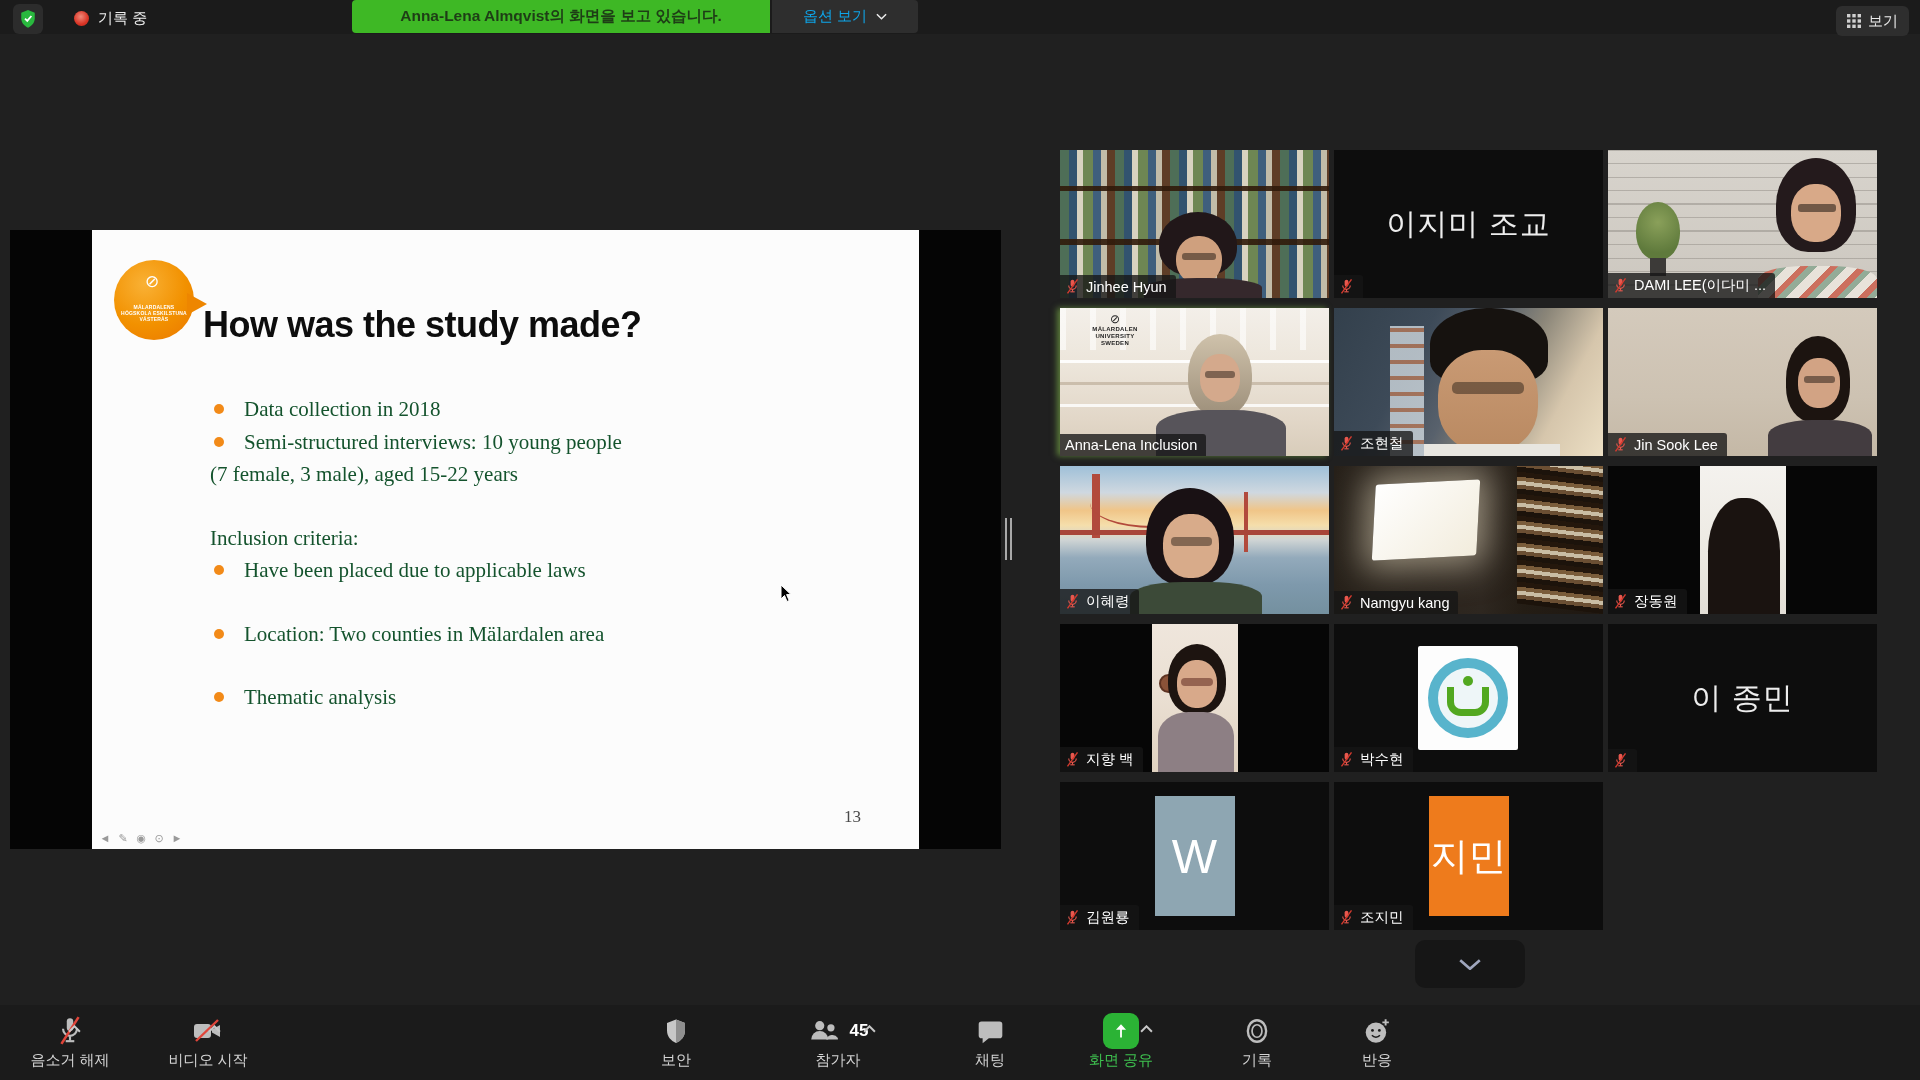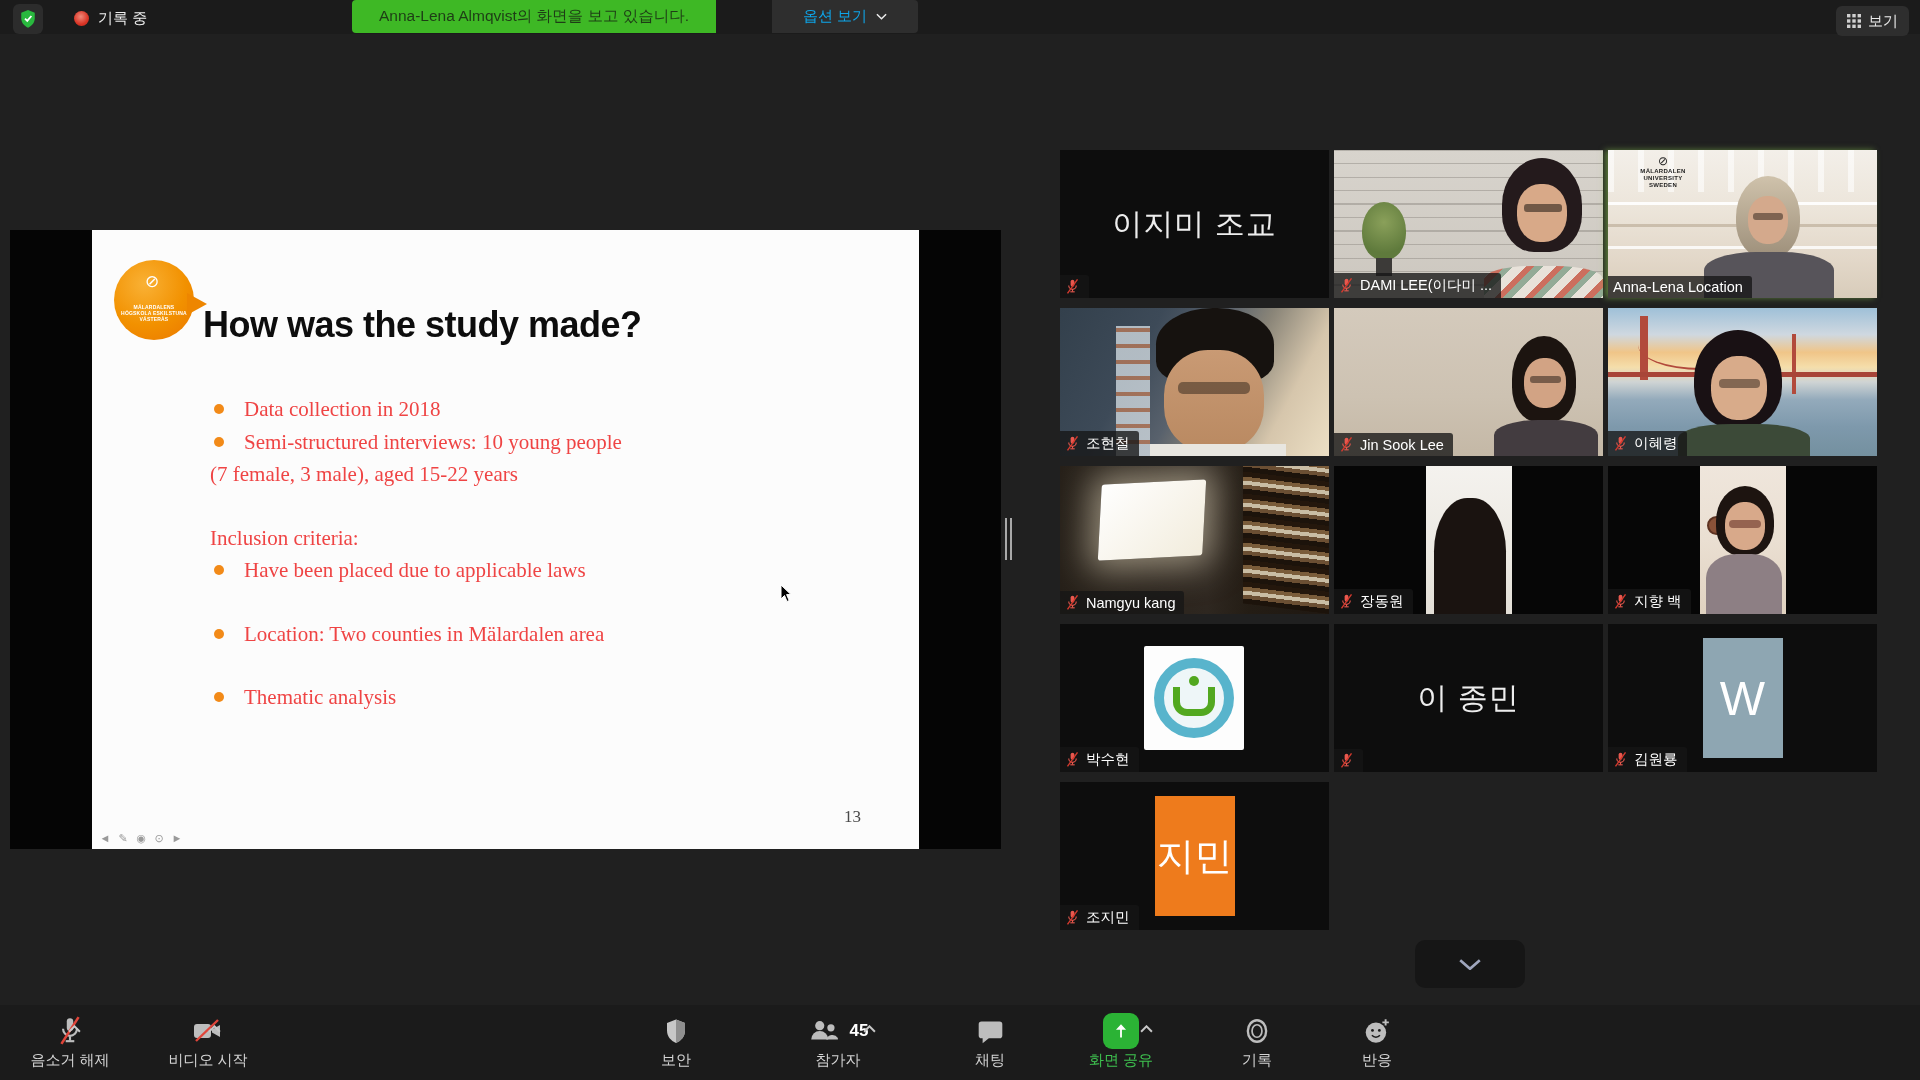--- a/index.html
+++ b/index.html
@@ -5,41 +5,41 @@
   * { margin:0; padding:0; box-sizing:border-box; }
   html,body { width:1920px; height:1080px; }
   body { position:relative; overflow:hidden; background:#202020; font-family:"Liberation Sans", sans-serif; }
 
   
   .topbar { position:absolute; left:0; top:0; width:1920px; height:34px; background:#1b1b1b; }
   .shield-btn { position:absolute; left:13px; top:4px; width:30px; height:30px; background:#2c2c2c; border-radius:6px; display:flex; align-items:center; justify-content:center; }
   .rec-dot { position:absolute; left:74px; top:11px; width:15px; height:15px; border-radius:50%;
              background:radial-gradient(circle at 45% 38%, #f0897a 0%, #d93425 60%, #b8251a 100%); }
   .rec-label { position:absolute; left:98px; top:9px; color:#f0f0f0; font-size:15px; }
-  .banner { position:absolute; left:352px; top:0; width:364px; height:33px; background:#3eb825; border-radius:4px 0 0 4px;
-            display:flex; align-items:center; justify-content:center; color:#1e3d16; font-weight:400; font-size:15.5px; }
+  .banner { position:absolute; left:352px; top:0; width:418px; height:33px; background:#3eb825; border-radius:4px 0 0 4px;
+            display:flex; align-items:center; justify-content:center; color:#1e3d16; font-weight:700; font-size:15.5px; }
   .options-btn { position:absolute; left:772px; top:0; width:146px; height:33px; background:#2e2e2e; border-radius:0 4px 4px 0;
                  display:flex; align-items:center; justify-content:center; gap:9px; color:#0ea5e9; font-size:15px; cursor:default; }
   .view-btn { position:absolute; left:1836px; top:6px; height:30px; padding:0 11px; background:#2e2e2e; border-radius:6px;
               display:flex; align-items:center; gap:7px; color:#eaeaea; font-size:15px; }
 
   
   .share-screen { position:absolute; left:10px; top:230px; width:991px; height:619px; background:#050505; }
   .slide { position:absolute; left:82px; top:0; width:827px; height:619px; background:#fcfcfc; }
   .slide-logo { position:absolute; left:22px; top:30px; width:104px; height:88px; }
   .blob { position:absolute; left:0; top:0; width:80px; height:80px; border-radius:50%;
           background:radial-gradient(circle at 38% 30%, #f9b135 0%, #f29100 55%, #ea7600 100%); }
   .blob::after { content:""; position:absolute; right:-13px; top:33px; width:0; height:0;
                  border-left:20px solid #ee8600; border-top:11px solid transparent; border-bottom:11px solid transparent; }
   .logo-mark { position:absolute; left:31px; top:13px; color:#fff; font-size:17px; line-height:17px; }
   .logo-text { position:absolute; left:7px; top:44px; width:66px; font-size:5px; line-height:6px; color:#fff;
                font-weight:700; text-align:center; letter-spacing:.2px; }
   .slide-title { position:absolute; left:111px; top:74px; font-size:36px; font-weight:700; color:#0d0d0d; letter-spacing:-.5px; }
   .slide-body { position:absolute; left:118px; top:163px; width:488px; font-family:"Liberation Serif", serif;
-                font-size:21px; color:#ef4444; }
+                font-size:21px; color:#14532d; }
   .line { position:relative; padding-left:34px; line-height:32.5px; }
   .line.nobullet { padding-left:0; }
   .line.gap { margin-top:31px; }
   .dot { position:absolute; left:4px; top:11px; width:10px; height:10px; border-radius:50%; background:#f28a18; }
   .page-num { position:absolute; right:58px; bottom:22px; font-family:"Liberation Serif", serif; font-size:17px; color:#4a4a4a; }
   .slide-nav { position:absolute; left:6px; bottom:4px; display:flex; gap:4px; color:#9a9a9a; font-size:11px; }
   .slide-nav span { width:14px; text-align:center; }
 
   
   .divider { position:absolute; left:1005px; top:518px; width:8px; height:42px; display:flex; gap:3px; }
@@ -271,20 +271,38 @@
     </div>
   </div>
 </div>
 
 <div class="divider">
     <i></i>
     <i></i>
   </div>
 
 <div class="grid">
+  <div class="tile s-bookshelf">
+    <div class="vid">
+      <div class="l1"></div>
+        <div class="l2"></div>
+        <div class="l3"></div>
+
+    </div>
+    <div class="namebar">
+      <svg class="mic-off" width="15" height="17" viewBox="0 0 24 26">
+        <rect x="9" y="2" width="6" height="11" rx="3" fill="#e8584e"></rect>
+        <path d="M6 11.5 a6 6 0 0 0 12 0" fill="none" stroke="#e8584e" stroke-width="1.8"></path>
+        <line x1="12" y1="17.5" x2="12" y2="21" stroke="#e8584e" stroke-width="1.8"></line>
+        <line x1="8.5" y1="21.5" x2="15.5" y2="21.5" stroke="#e8584e" stroke-width="1.8"></line>
+        <line x1="4" y1="24" x2="20" y2="1.5" stroke="#d63a2e" stroke-width="2.2"></line>
+      </svg>
+      <span class="nm">Jinhee Hyun</span>
+    </div>
+  </div>
 
   <div class="tile s-black">
     <div class="vid">
       <div class="l1"></div>
         <div class="l2"></div>
         <div class="l3"></div>
 
       <div class="center-name">이지미 조교</div>
     </div>
     <div class="namebar">
@@ -325,21 +343,21 @@
         <div class="l3"></div>
       <div class="overlay-logo">
         <span class="ol-glyph">⊘</span>
         <span class="ol-txt">MÄLARDALEN UNIVERSITY
 SWEDEN</span>
       </div>
 
     </div>
     <div class="namebar">
 
-      <span class="nm">Anna-Lena Location</span>
+      <span class="nm">Anna-Lena Inclusion</span>
     </div>
   </div>
 
   <div class="tile s-dim">
     <div class="vid">
       <div class="l1"></div>
         <div class="l2"></div>
         <div class="l3"></div>
 
     </div>

